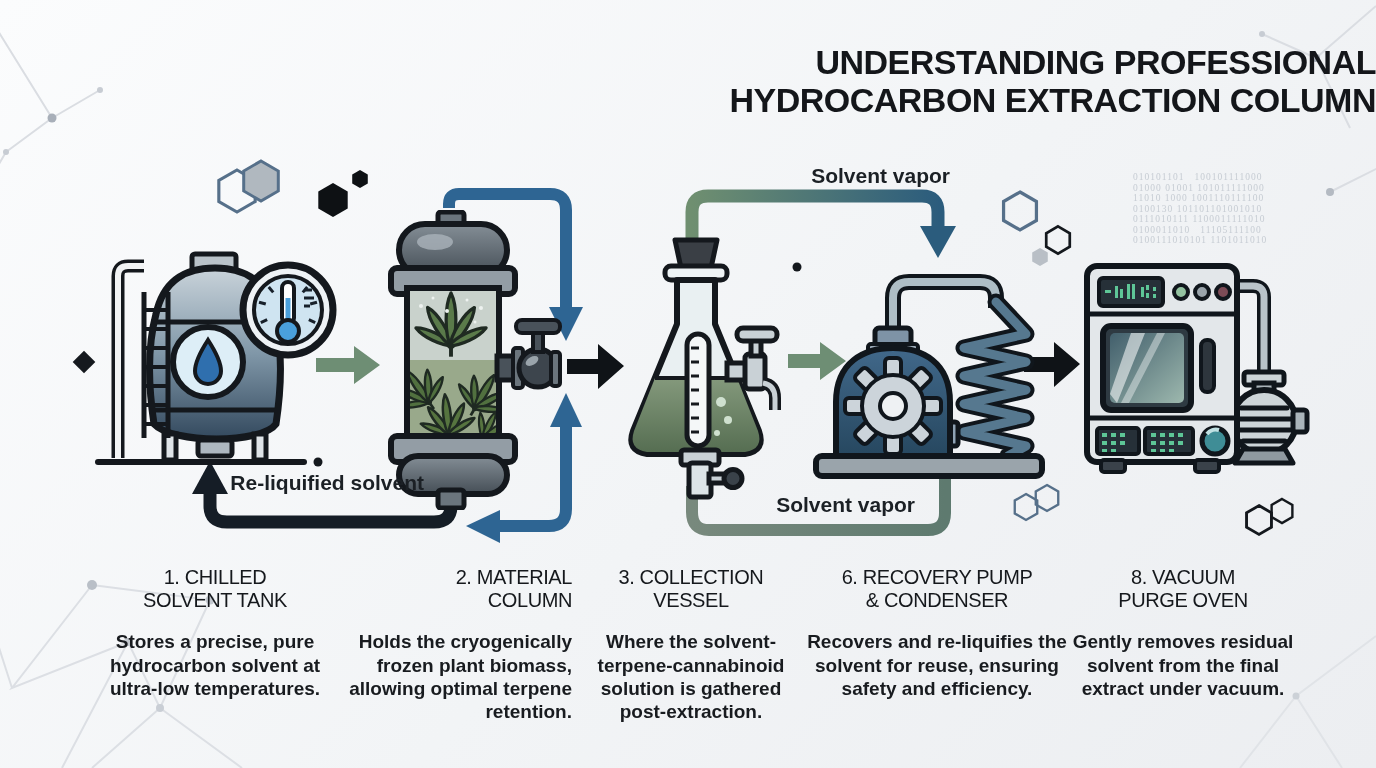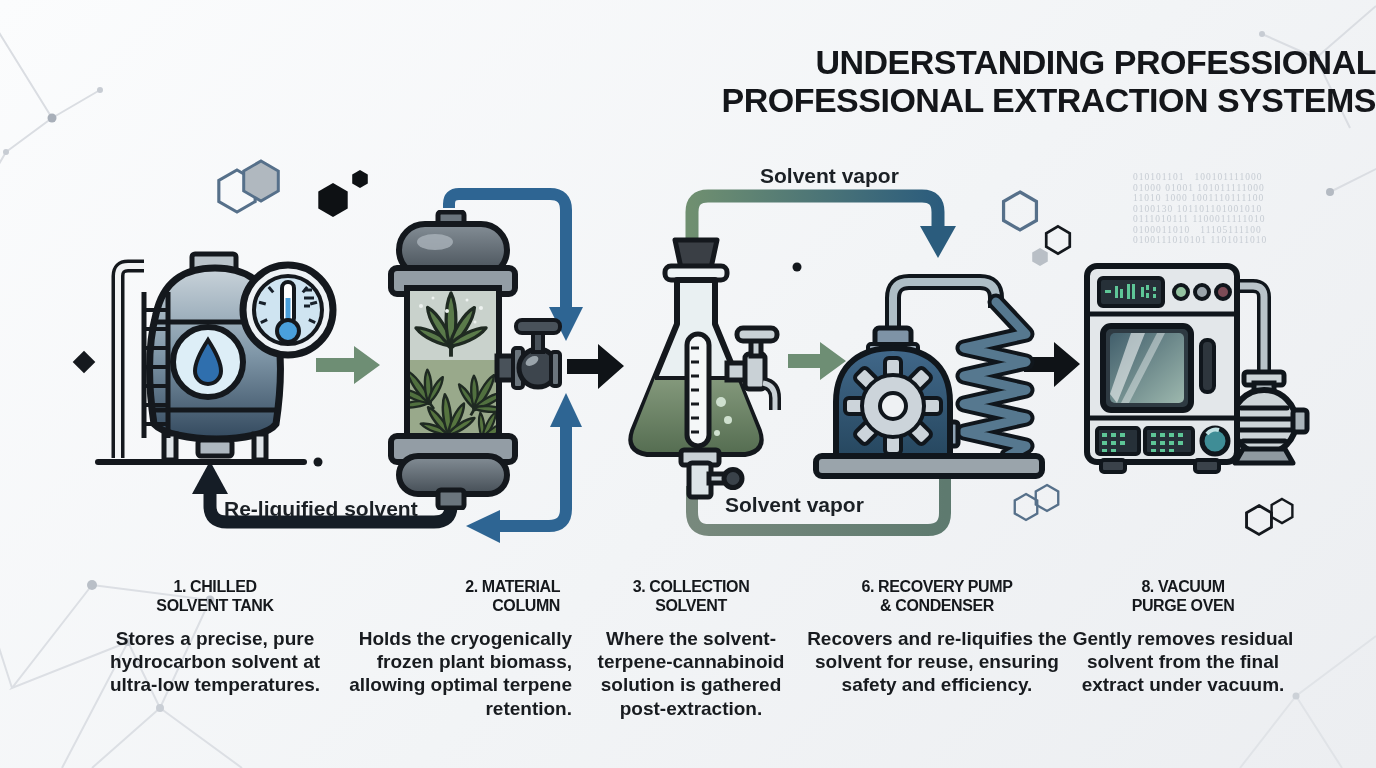--- a/index.html
+++ b/index.html
@@ -3,26 +3,26 @@
 <meta charset="utf-8">
 <style>
   html,body{margin:0;padding:0;}
   .canvas{position:relative;width:1376px;height:768px;overflow:hidden;
     background:linear-gradient(135deg,#fbfcfd 0%,#f2f4f6 55%,#eceef1 100%);
     font-family:"Liberation Sans", sans-serif;color:#15181c;}
   .layer{position:absolute;left:0;top:0;width:1376px;height:768px;}
   .title{position:absolute;top:20px;left:0;width:100%;text-align:right;z-index:4;
     font-weight:800;font-size:34px;line-height:1.13;letter-spacing:-0.5px;color:#14161a;}
   .equip{position:absolute;z-index:2;}
-  .flowlabel{position:absolute;z-index:3;font-size:21px;font-weight:700;color:#1b2025;text-align:left;}
+  .flowlabel{position:absolute;z-index:3;font-size:21px;font-weight:700;color:#1b2025;text-align:right;}
   .binary{position:absolute;left:1133px;top:172px;z-index:1;color:#c6ccd3;
     font-family:Liberation Serif, serif;font-size:9.5px;line-height:10.5px;letter-spacing:1px;white-space:pre;}
   .stage{position:absolute;top:566px;text-align:center;z-index:4;}
-  .stage h2{margin:12px;font-size:16px;line-height:1.16;font-weight:700;letter-spacing:-0.4px;color:#15181c;}
-  .stage p{margin:9px 0 0 0;font-size:19px;line-height:1.22;font-weight:700;color:#181b1f;}
+  .stage h2{margin:0;font-size:20px;line-height:1.16;font-weight:400;letter-spacing:-0.4px;color:#15181c;}
+  .stage p{margin:18px 0 0 0;font-size:19px;line-height:1.22;font-weight:700;color:#181b1f;}
   .s1{left:98px;width:234px;} .s2{left:342px;width:230px;text-align:right;} .s3{left:576px;width:230px;text-align:center;}
   .s4{left:802px;width:270px;} .s5{left:1058px;width:250px;}
 </style>
 </head>
 <body>
 
 <div class="canvas">
 
   <svg class="layer" style="z-index:0" viewBox="0 0 1376 768">
     <defs>
@@ -76,21 +76,21 @@
   <div class="binary"><span>010101101   100101111000</span>
 <span>01000 01001 101011111000</span>
 <span>11010 1000 1001110111100</span>
 <span>0100130 101101101001010</span>
 <span>0111010111 1100011111010</span>
 <span>0100011010   11105111100</span>
 <span>0100111010101 1101011010</span></div>
 
   <h1 class="title">
     <span>UNDERSTANDING PROFESSIONAL</span><br>
-    <span>PROFESSIONAL EXTRACTION SYSTEMS</span>
+    <span>HYDROCARBON EXTRACTION COLUMN</span>
   </h1>
 
   <svg class="layer" style="z-index:1" viewBox="0 0 1376 768">
     <defs>
       <linearGradient id="gTop" gradientUnits="userSpaceOnUse" x1="692" y1="0" x2="940" y2="0">
         <stop offset="0" stop-color="#6f8f70"></stop>
           <stop offset="1" stop-color="#2b5c7d"></stop>
       </linearGradient>
       <linearGradient id="gBot" gradientUnits="userSpaceOnUse" x1="692" y1="0" x2="945" y2="0">
         <stop offset="0" stop-color="#78897d"></stop>
@@ -107,21 +107,21 @@
     <path d="M 451,492 V 506 Q 451,522 434,522 H 227 Q 210,522 210,506 V 492" stroke="#151d26" stroke-width="13" fill="none"></path>
     <polygon points="192,494 228,494 210,461" fill="#151d26"></polygon>
     <path d="M 692,486 V 512 Q 692,530 709,530 H 928 Q 945,530 945,513 V 462" stroke="url(#gBot)" stroke-width="12" fill="none"></path>
     <polygon points="316,358 354,358 354,346 380,365 354,384 354,372 316,372" fill="#6e8e74"></polygon>
     <polygon points="567,359 598,359 598,344 624,366 598,389 598,374 567,374" fill="#0f1317"></polygon>
     <polygon points="788,354 820,354 820,342 846,361 820,380 820,368 788,368" fill="#6e8e74"></polygon>
     <polygon points="1024,357 1054,357 1054,342 1080,364 1054,387 1054,372 1024,372" fill="#0f1317"></polygon>
   </svg>
 
   <div class="flowlabel" style="left:760px;top:164px;width:190px;">Solvent vapor</div>
-  <div class="flowlabel" style="left:224px;top:497px;width:200px;">Re-liquified solvent</div>
+  <div class="flowlabel" style="left:224px;top:471px;width:200px;">Re-liquified solvent</div>
   <div class="flowlabel" style="left:725px;top:493px;width:190px;">Solvent vapor</div>
 
   <svg class="equip" style="left:92px;top:234px;" width="245" height="240" viewBox="0 0 245 240">
     <defs>
       <linearGradient id="gTank" x1="0" y1="0" x2="0" y2="1">
         <stop offset="0" stop-color="#c9d3da"></stop>
           <stop offset="0.5" stop-color="#8097a8"></stop>
           <stop offset="1" stop-color="#33495e"></stop>
       </linearGradient>
     </defs>
@@ -355,21 +355,21 @@
 
   <div class="stage s1">
     <h2><span>1. CHILLED</span><br><span>SOLVENT TANK</span></h2>
     <p>Stores a precise, pure hydrocarbon solvent at ultra-low temperatures.</p>
   </div>
   <div class="stage s2">
     <h2><span>2. MATERIAL</span><br><span>COLUMN</span></h2>
     <p>Holds the cryogenically frozen plant biomass, allowing optimal terpene retention.</p>
   </div>
   <div class="stage s3">
-    <h2><span>3. COLLECTION</span><br><span>SOLVENT</span></h2>
+    <h2><span>3. COLLECTION</span><br><span>VESSEL</span></h2>
     <p>Where the solvent-terpene-cannabinoid solution is gathered post-extraction.</p>
   </div>
   <div class="stage s4">
     <h2><span>6. RECOVERY PUMP</span><br><span>&amp; CONDENSER</span></h2>
     <p>Recovers and re-liquifies the solvent for reuse, ensuring safety and efficiency.</p>
   </div>
   <div class="stage s5">
     <h2><span>8. VACUUM</span><br><span>PURGE OVEN</span></h2>
     <p>Gently removes residual solvent from the final extract under vacuum.</p>
   </div>

